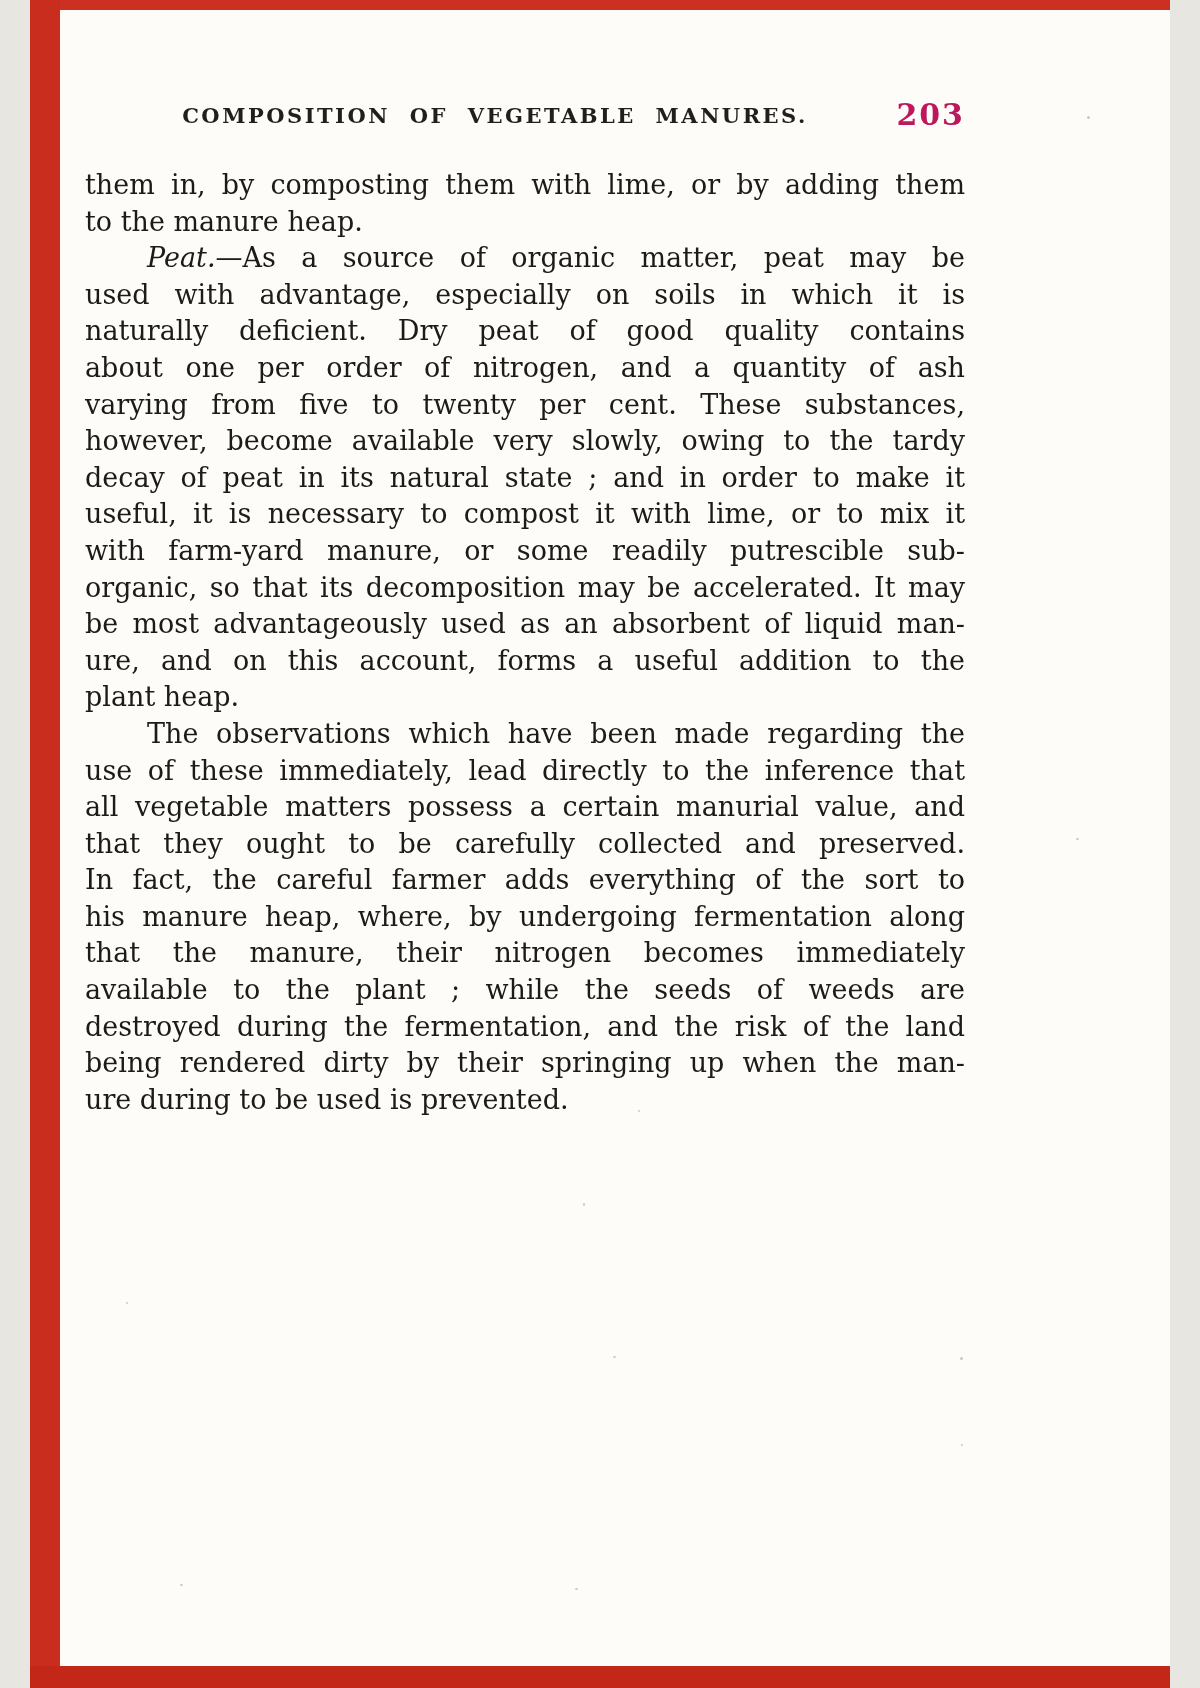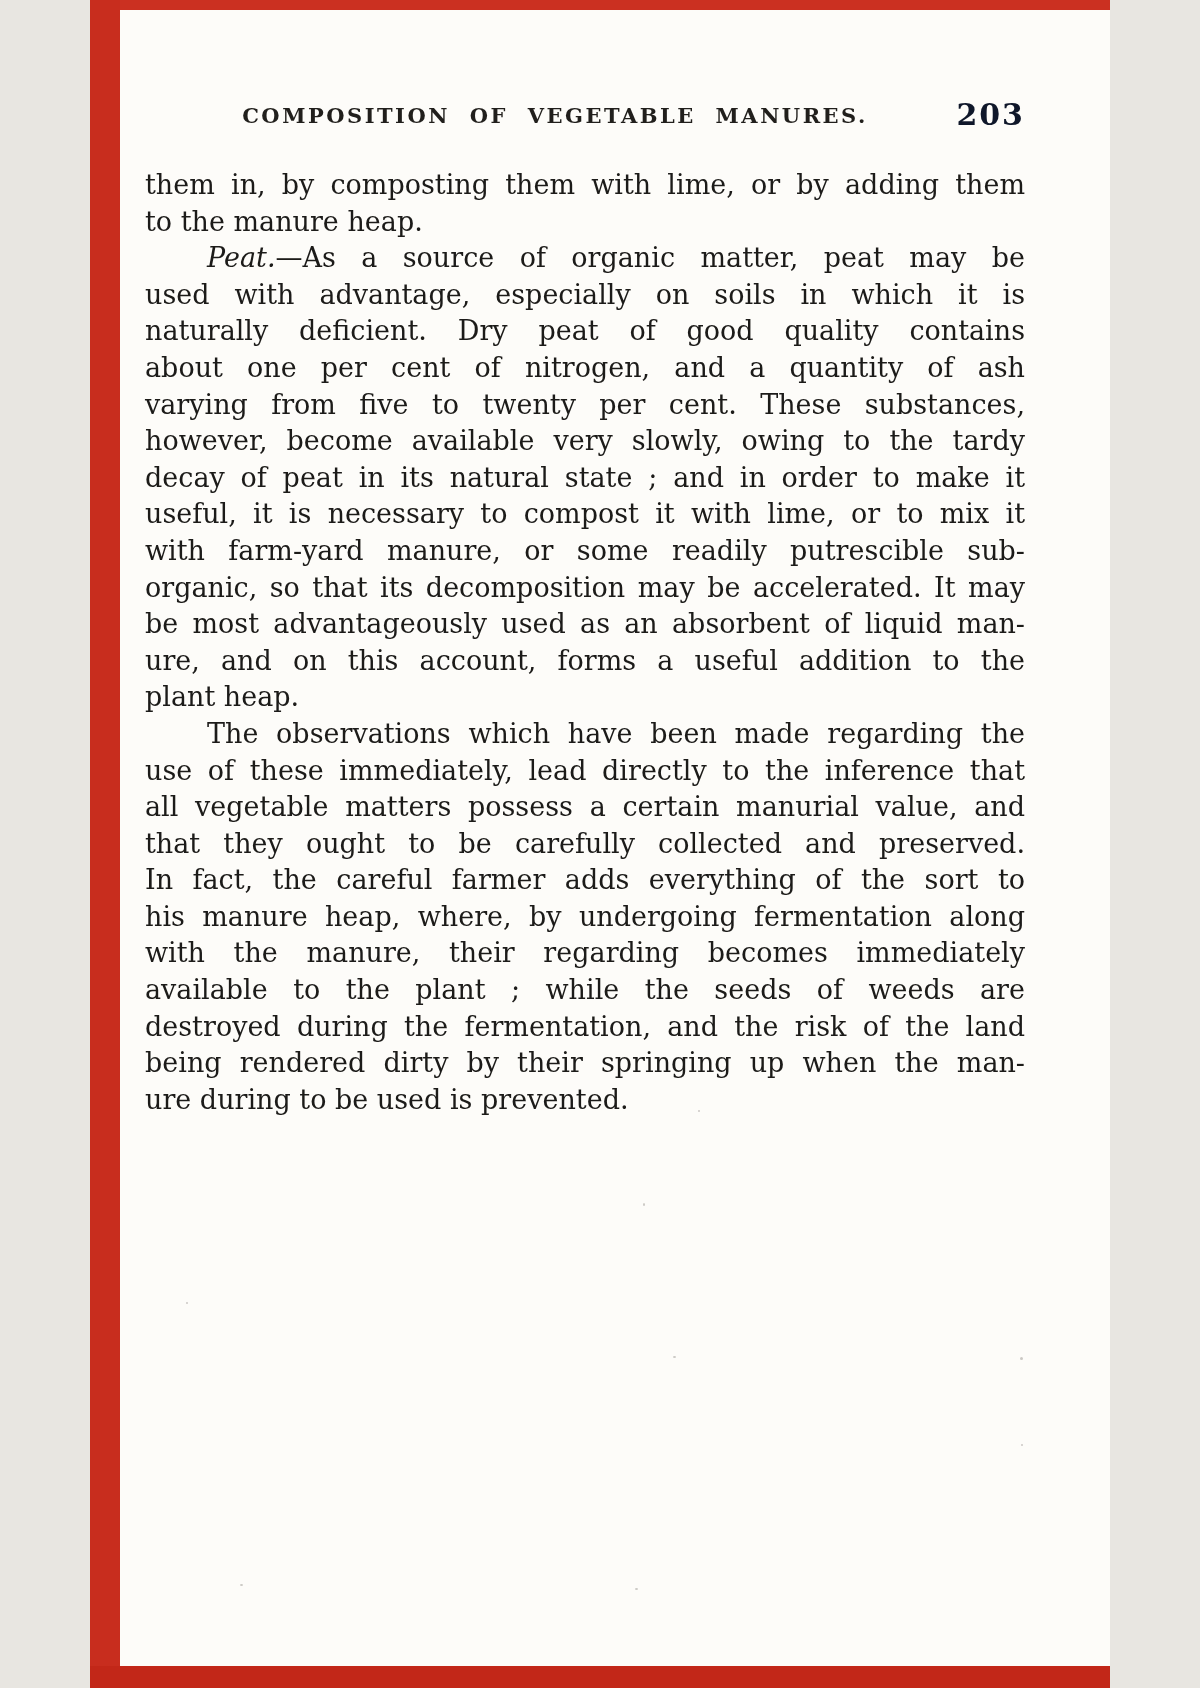--- a/index.html
+++ b/index.html
@@ -2,21 +2,21 @@
 <html><head>
 <meta charset="utf-8">
 <style>
   html, body {
     margin: 0;
     padding: 0;
     background: #e8e6e1;
   }
   .page {
     position: relative;
-    width: 1020px;
+    width: 1140px;
     height: 1688px;
     margin: 0 auto;
     background: #fdfcf9;
     overflow: hidden;
     font-family: "DejaVu Serif", "Liberation Serif", serif;
     color: #1c1b19;
   }
   
   .edge { position: absolute; background: #c62b1c; }
   .edge-top    { top: 0; left: 0; width: 100%; height: 10px; background: #cb3021; }
@@ -44,21 +44,21 @@
     padding-right: 60px; 
     color: #211f1c;
   }
   .page-number {
     position: absolute;
     right: 0;
     top: -6px;
     font-size: 30px;
     font-weight: bold;
     letter-spacing: 2px;
-    color: #0f172a;
+    color: #be185d;
   }
   .body-text {
     font-size: 27px;
     line-height: 36.6px;
     font-weight: 500;
   }
   .paragraph { margin: 0; }
   .line {
     text-align: justify;
     text-align-last: justify;
@@ -116,39 +116,39 @@
     </div>
     <div class="body-text" id="body-text">
         <div class="paragraph">
           <div class="line">them in, by composting them with lime, or by adding them</div>
           <div class="line last">to the manure heap.</div>
         </div>
         <div class="paragraph">
           <div class="line indent"><i>Peat.</i>—As a source of organic matter, peat may be</div>
           <div class="line">used with advantage, especially on soils in which it is</div>
           <div class="line">naturally deficient.  Dry peat of good quality contains</div>
-          <div class="line">about one per cent of nitrogen, and a quantity of ash</div>
+          <div class="line">about one per order of nitrogen, and a quantity of ash</div>
           <div class="line">varying from five to twenty per cent.  These substances,</div>
           <div class="line">however, become available very slowly, owing to the tardy</div>
           <div class="line">decay of peat in its natural state ; and in order to make it</div>
           <div class="line">useful, it is necessary to compost it with lime, or to mix it</div>
           <div class="line">with farm-yard manure, or some readily putrescible sub-</div>
           <div class="line">organic, so that its decomposition may be accelerated.  It may</div>
           <div class="line">be most advantageously used as an absorbent of liquid man-</div>
           <div class="line">ure, and on this account, forms a useful addition to the</div>
           <div class="line last">plant heap.</div>
         </div>
         <div class="paragraph">
           <div class="line indent">The observations which have been made regarding the</div>
           <div class="line">use of these immediately, lead directly to the inference that</div>
           <div class="line">all vegetable matters possess a certain manurial value, and</div>
           <div class="line">that they ought to be carefully collected and preserved.</div>
           <div class="line">In fact, the careful farmer adds everything of the sort to</div>
           <div class="line">his manure heap, where, by undergoing fermentation along</div>
-          <div class="line">with the manure, their regarding becomes immediately</div>
+          <div class="line">that the manure, their nitrogen becomes immediately</div>
           <div class="line">available to the plant ; while the seeds of weeds are</div>
           <div class="line">destroyed during the fermentation, and the risk of the land</div>
           <div class="line">being rendered dirty by their springing up when the man-</div>
           <div class="line last">ure during to be used is prevented.</div>
         </div>
       </div>
   </div>
 </div>
 
 </body></html>

